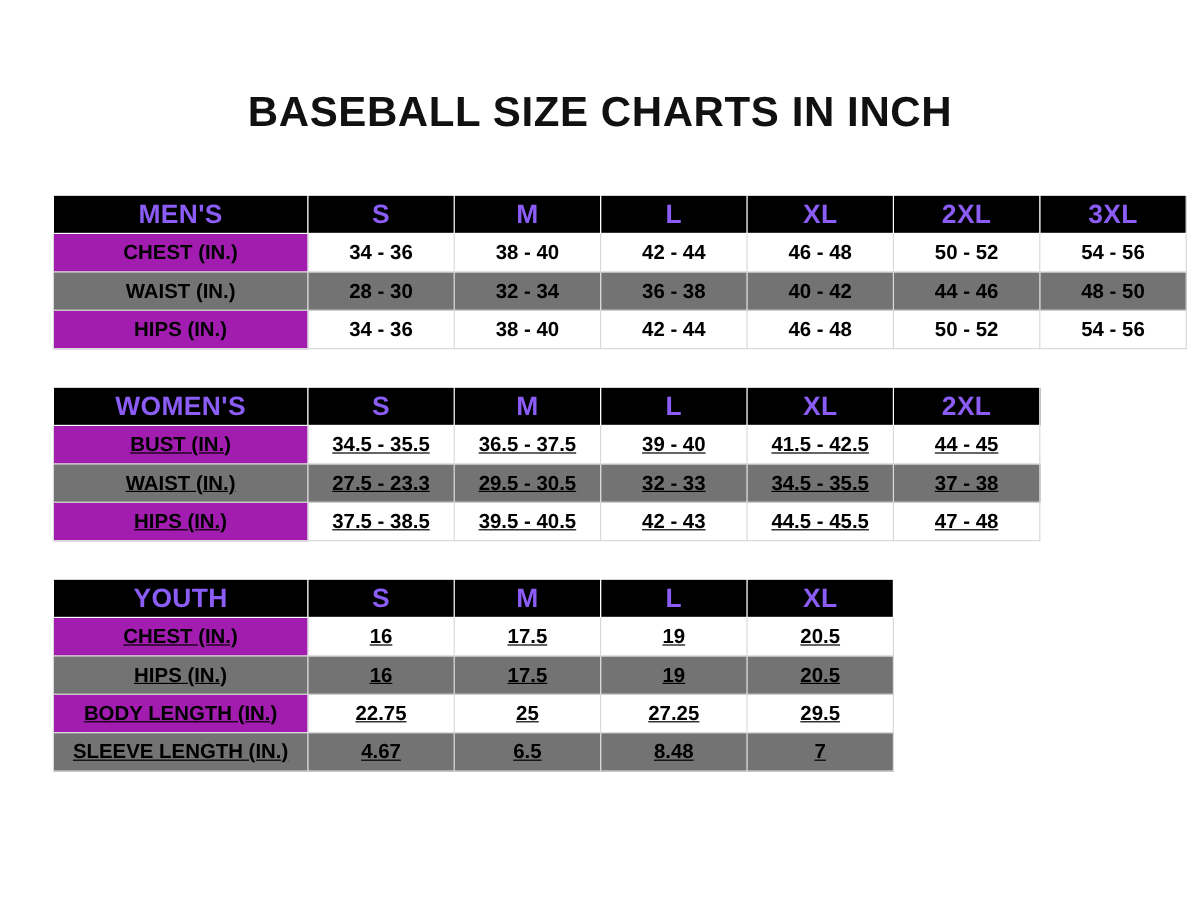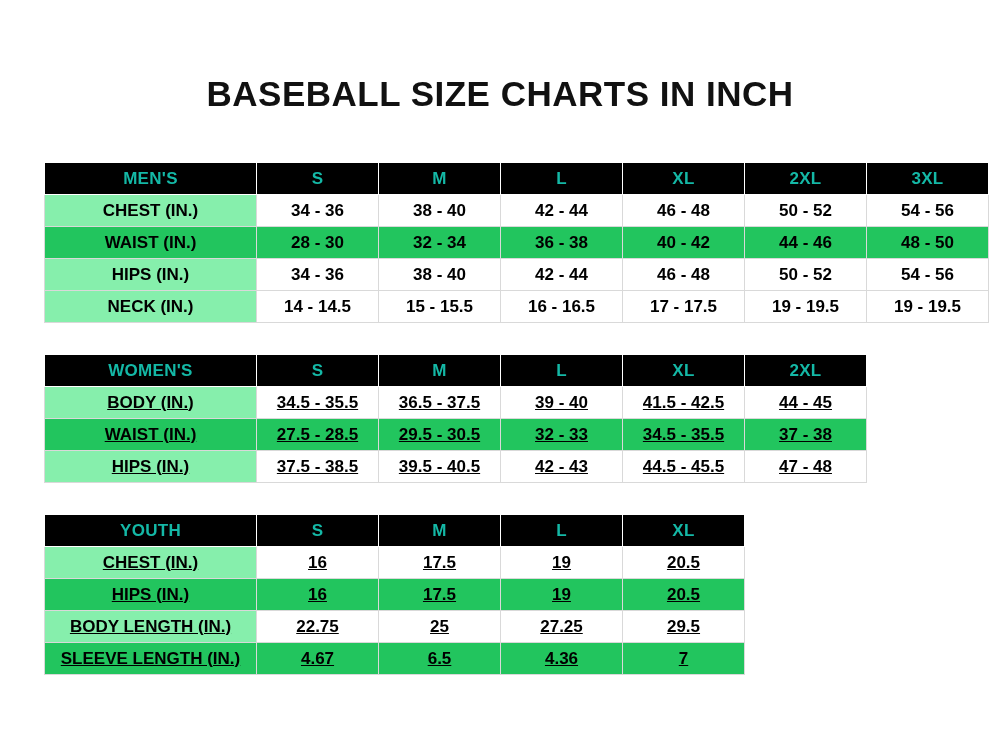--- a/index.html
+++ b/index.html
@@ -45,37 +45,37 @@
   }
   th, td {
     border: 1px solid #ffffff;
     text-align: center;
     height: 31px;
     padding: 0;
     white-space: nowrap;
   }
   thead th {
     background: #000000;
-    color: #14b8a6;
-    font-size: 17px;
+    color: #8b5cf6;
+    font-size: 22px;
     letter-spacing: 0.3px;
   }
   thead th.rowhead {
     text-align: center;
   }
   tbody th.rowhead {
-    background: #86efac;
+    background: #a21caf;
     color: #000000;
     text-align: center;
     font-weight: bold;
     border: 1px solid #d9d9d9;
   }
   tbody tr.shade th.rowhead,
   tbody tr.shade td {
-    background: #22c55e;
+    background: #737373;
   }
   tbody tr td {
     background: #ffffff;
     border: 1px solid #d9d9d9;
   }
   
   .men col.c0 { width: 212px; }
   .men col.cx { width: 122px; }
 
   .women col.c0 { width: 212px; }
@@ -135,29 +135,20 @@
         </tr>
         <tr>
           <th class="rowhead">HIPS (IN.)</th>
           <td>34 - 36</td>
           <td>38 - 40</td>
           <td>42 - 44</td>
           <td>46 - 48</td>
           <td>50 - 52</td>
           <td>54 - 56</td>
         </tr>
-        <tr>
-          <th class="rowhead">NECK (IN.)</th>
-          <td>14 - 14.5</td>
-          <td>15 - 15.5</td>
-          <td>16 - 16.5</td>
-          <td>17 - 17.5</td>
-          <td>19 - 19.5</td>
-          <td>19 - 19.5</td>
-        </tr>
       </tbody>
     </table>
 
     <table class="women">
       <colgroup>
         <col class="c0">
           <col class="cx">
           <col class="cx">
           <col class="cx">
           <col class="cx">
@@ -168,30 +159,30 @@
           <th class="rowhead">WOMEN'S</th>
           <th>S</th>
           <th>M</th>
           <th>L</th>
           <th>XL</th>
           <th>2XL</th>
         </tr>
       </thead>
       <tbody>
         <tr>
-          <th class="rowhead">BODY (IN.)</th>
+          <th class="rowhead">BUST (IN.)</th>
           <td>34.5 - 35.5</td>
           <td>36.5 - 37.5</td>
           <td>39 - 40</td>
           <td>41.5 - 42.5</td>
           <td>44 - 45</td>
         </tr>
         <tr class="shade">
           <th class="rowhead">WAIST (IN.)</th>
-          <td>27.5 - 28.5</td>
+          <td>27.5 - 23.3</td>
           <td>29.5 - 30.5</td>
           <td>32 - 33</td>
           <td>34.5 - 35.5</td>
           <td>37 - 38</td>
         </tr>
         <tr>
           <th class="rowhead">HIPS (IN.)</th>
           <td>37.5 - 38.5</td>
           <td>39.5 - 40.5</td>
           <td>42 - 43</td>
@@ -237,20 +228,20 @@
           <th class="rowhead">BODY LENGTH (IN.)</th>
           <td>22.75</td>
           <td>25</td>
           <td>27.25</td>
           <td>29.5</td>
         </tr>
         <tr class="shade">
           <th class="rowhead">SLEEVE LENGTH (IN.)</th>
           <td>4.67</td>
           <td>6.5</td>
-          <td>4.36</td>
+          <td>8.48</td>
           <td>7</td>
         </tr>
       </tbody>
     </table>
 
   </div>
 </div>
 
 </body></html>

